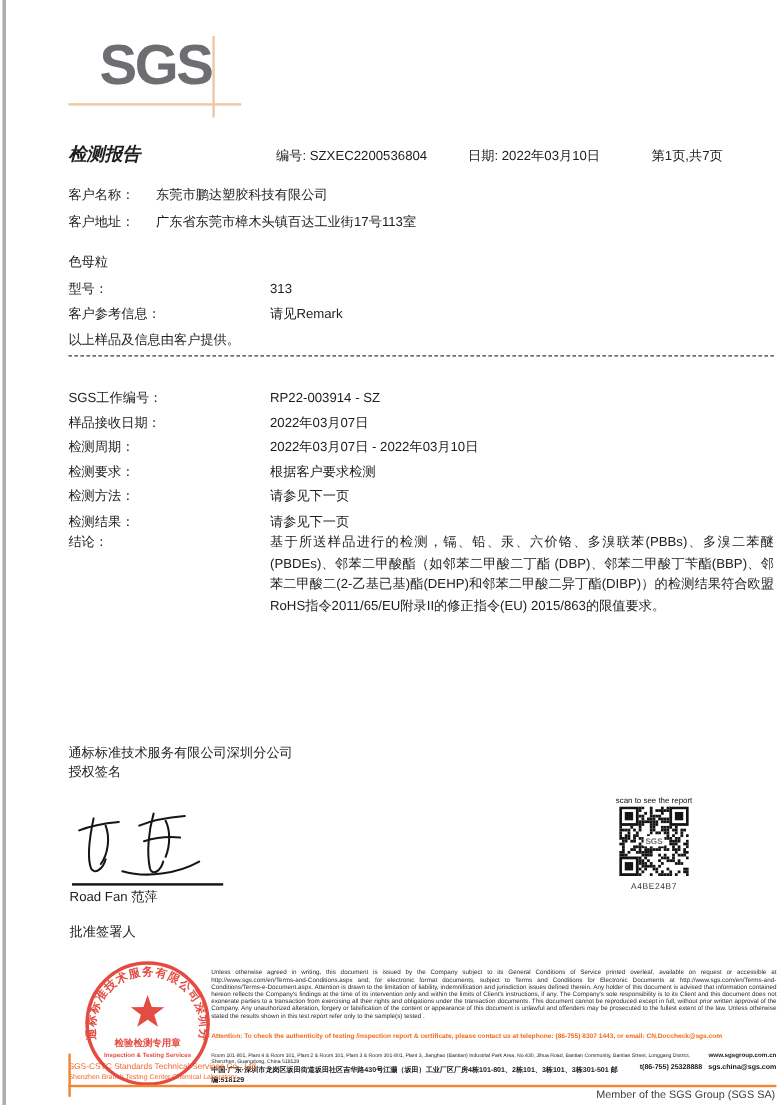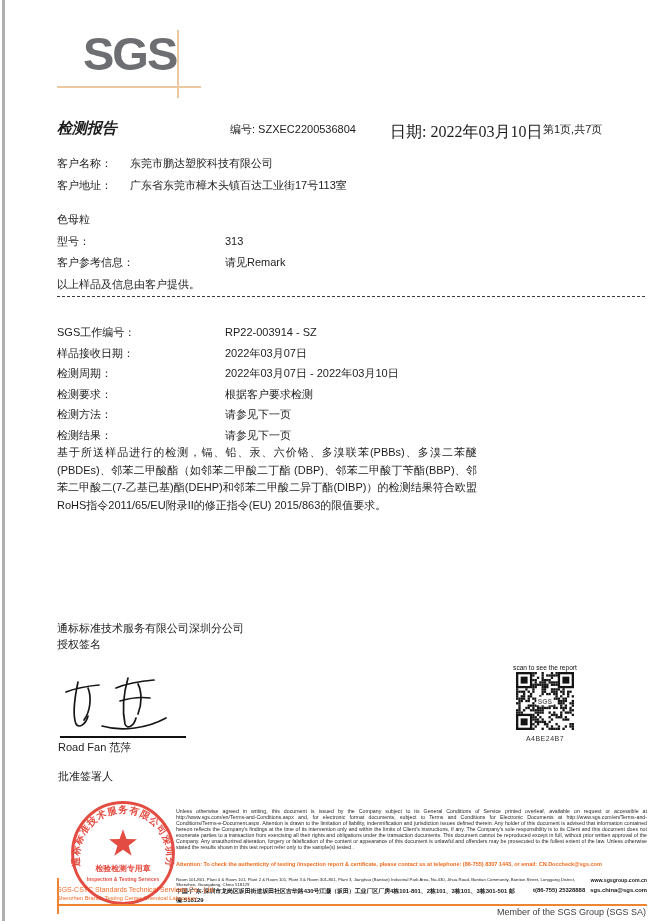--- a/index.html
+++ b/index.html
@@ -11,21 +11,21 @@
   
   .sgs-text { position:absolute; left:83px; top:30px; font-size:47px; font-weight:bold;
               color:#6d6e71; letter-spacing:-2px; line-height:1; }
   .logo-hline { position:absolute; left:57px; top:86px; width:144px; height:2px; background:#ecc9a0; }
   .logo-vline { position:absolute; left:177px; top:30px; width:2px; height:68px; background:#ecc9a0; }
 
   
   .title-row { position:absolute; left:57px; top:119px; width:590px; height:22px; }
   .title-row .doc-title { position:absolute; left:0; top:0; font-size:15px; font-weight:bold;font-style:italic; }
   .title-row .no    { position:absolute; left:173px; top:3px; font-size:11px; }
-  .title-row .date  { position:absolute; left:333px; top:3px; font-size:16px;font-family:Liberation Serif, serif; }
+  .title-row .date  { position:absolute; left:333px; top:3px; font-size:11px; }
   .title-row .pg    { position:absolute; left:486px; top:3px; font-size:11px; }
 
   .rows .row { display:flex; font-size:11px; line-height:21.5px; }
   .rows.narrow .label { width:73px; flex:none; }
   .rows.wide  .label { width:168px; flex:none; }
 
   .client-block { position:absolute; left:57px; top:153px; width:588px; }
   .sample-block { position:absolute; left:57px; top:209px; width:588px; }
   .sample-note  { font-size:11px; line-height:18px; margin-top:1px; }
   .dashed-sep { position:absolute; left:57px; top:296px; width:588px; border-top:1.5px dashed #3a3a3a; }
@@ -140,21 +140,22 @@
       <span class="label">检测方法：</span>
       <span class="value">请参见下一页</span>
     </div>
       <div class="row">
       <span class="label">检测结果：</span>
       <span class="value">请参见下一页</span>
     </div>
     </div>
 
   <div class="conclusion-row">
-    <span class="text">基于所送样品进行的检测，镉、铅、汞、六价铬、多溴联苯(PBBs)、多溴二苯醚(PBDEs)、邻苯二甲酸酯（如邻苯二甲酸二丁酯 (DBP)、邻苯二甲酸丁苄酯(BBP)、邻苯二甲酸二(7-乙基已基)酯(DEHP)和邻苯二甲酸二异丁酯(DIBP)）的检测结果符合欧盟RoHS指令2011/65/EU附录II的修正指令(EU) 2015/863的限值要求。</span>
+    <span class="label">结论：</span>
+    <span class="text">基于所送样品进行的检测，镉、铅、汞、六价铬、多溴联苯(PBBs)、多溴二苯醚(PBDEs)、邻苯二甲酸酯（如邻苯二甲酸二丁酯 (DBP)、邻苯二甲酸丁苄酯(BBP)、邻苯二甲酸二(2-乙基已基)酯(DEHP)和邻苯二甲酸二异丁酯(DIBP)）的检测结果符合欧盟RoHS指令2011/65/EU附录II的修正指令(EU) 2015/863的限值要求。</span>
   </div>
 
   <div class="sign-company">
     <div>通标标准技术服务有限公司深圳分公司</div>
     <div>授权签名</div>
   </div>
   <svg class="signature-svg" width="130" height="68" viewBox="0 0 130 68">
     <g fill="none" stroke="#161616" stroke-width="1.7" stroke-linecap="round">
       <path d="M16,14 C13,28 10,46 14,56 C17,61 24,56 26,48"></path>
       <path d="M4,24 C14,20 26,18 37,17"></path>

